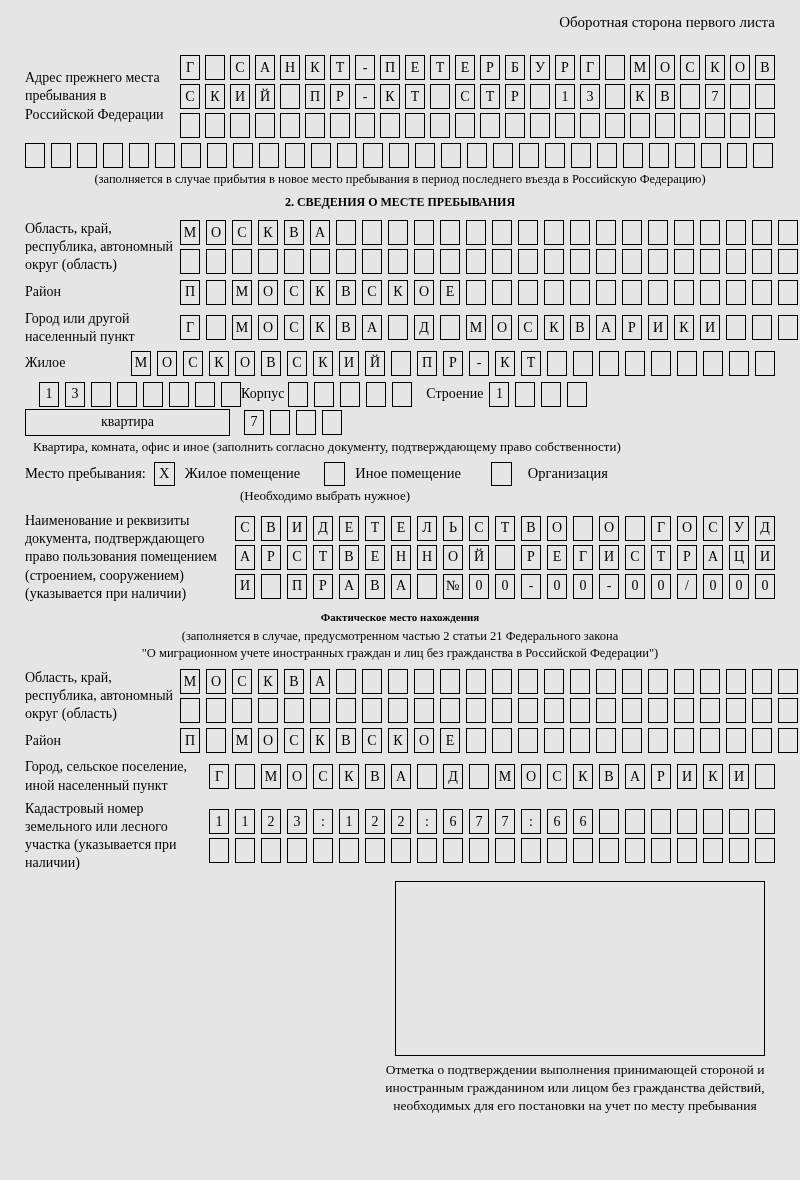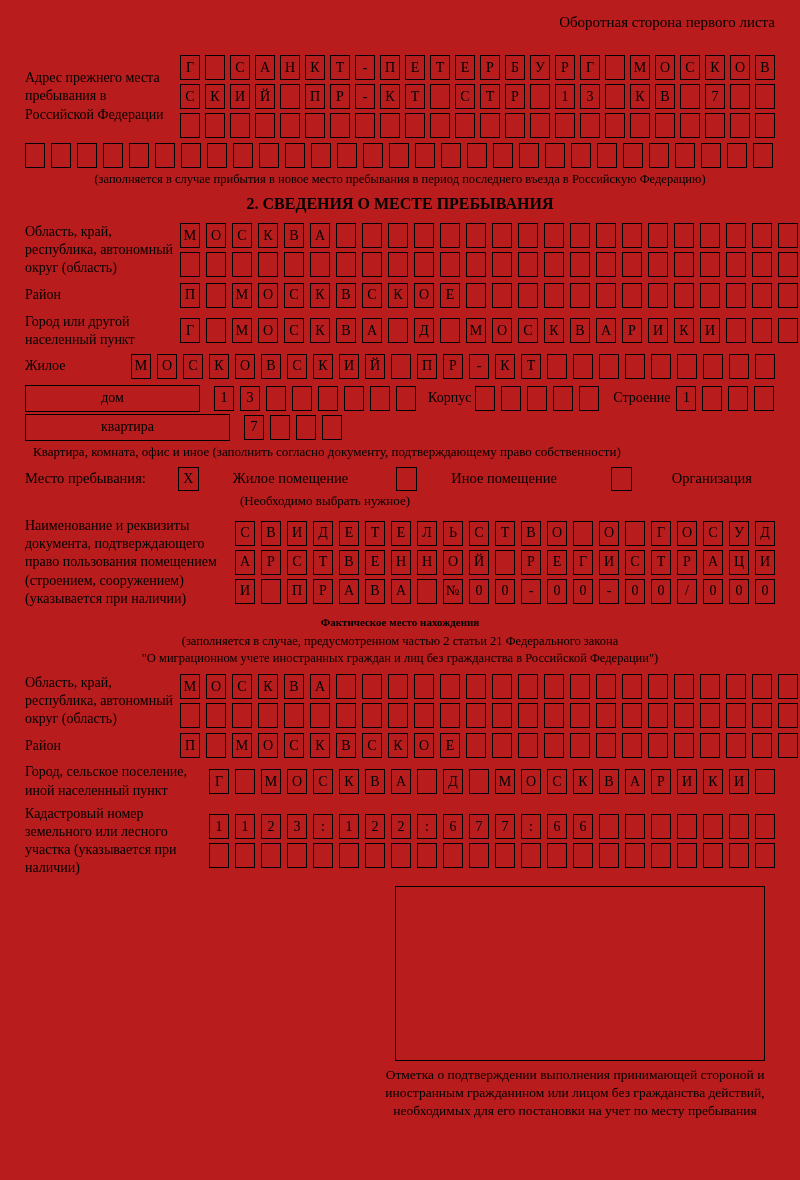--- a/index.html
+++ b/index.html
@@ -1,39 +1,39 @@
 <!DOCTYPE html>
 <html><head>
 <meta charset="utf-8">
 <style>
   html,body{margin:0;padding:0;background:#fff;}
   .page{width:800px;height:1180px;box-sizing:border-box;padding:14px 25px 0 25px;
-        font-family:"Liberation Serif",serif;color:#000;background:#b91c1c;overflow:hidden;}
+        font-family:"Liberation Serif",serif;color:#000;background:#e5e5e5;overflow:hidden;}
   .hdr-note{text-align:right;font-size:15px;margin-bottom:24px;}
   .cells{display:flex;gap:6px;}
   .cells.tight{gap:5px;}
   .cell{flex:0 0 20px;width:20px;height:25px;border:1.5px solid #000;box-sizing:border-box;
         display:flex;align-items:center;justify-content:center;font-size:14px;line-height:1;}
   .field{display:flex;align-items:center;margin-bottom:5px;}
   .flabel{font-size:14px;line-height:1.3;padding-right:6px;box-sizing:border-box;}
   .w155{flex:0 0 155px;} .w106{flex:0 0 106px;}
   .w210{flex:0 0 210px;} .w184{flex:0 0 184px;}
   .rowstack{display:flex;flex-direction:column;gap:4px;flex:1 1 auto;}
   .fullrow{margin-bottom:4px;}
   .caption{font-size:12.5px;text-align:center;margin:2px 0 8px 0;}
   .caption-left{font-size:13px;margin:3px 0 7px 8px;}
-  .sec-title{font-weight:bold;text-align:center;font-size:16px;margin:4px 0 10px 0;}
+  .sec-title{font-weight:bold;text-align:center;font-size:12px;margin:4px 0 10px 0;}
   .sub-title{font-weight:bold;text-align:center;font-size:11px;margin:8px 0 6px 0;}
   .box-label{border:1.5px solid #000;height:27px;display:flex;align-items:center;justify-content:center;
              font-size:14px;box-sizing:border-box;}
   .hrow{display:flex;align-items:center;margin-bottom:2px;}
   .inline-lbl{font-size:14px;line-height:1.2;}
   .cb{width:21px;height:24px;border:1.5px solid #000;box-sizing:border-box;display:flex;
       align-items:center;justify-content:center;font-size:14px;}
-  .cbrow{display:flex;align-items:center;margin:6px 0 2px 0;font-size:14.5px;gap:24px;}
+  .cbrow{display:flex;align-items:center;margin:6px 0 2px 0;font-size:14.5px;}
   .cb-caption{font-size:13px;text-align:center;width:340px;margin-left:130px;margin-bottom:8px;}
   .stamp-col{margin-left:350px;width:400px;margin-top:8px;text-align:center;}
   .stamp-box{width:370px;height:175px;border:1.6px solid #000;box-sizing:border-box;margin-left:20px;}
   .stamp-caption{font-size:13.5px;line-height:1.35;margin-top:5px;}
   .mt6{margin-top:6px;}
 </style>
 </head>
 <body>
 
 <div class="page">
@@ -301,32 +301,31 @@
         <span class="cell"></span>
         <span class="cell"></span>
         <span class="cell"></span>
         <span class="cell"></span>
         <span class="cell"></span>
         <span class="cell"></span>
       </div>
   </div>
 
   <div class="hrow mt6">
-    <div class="box-label" style="width:175px;">дом</div>
     <div class="cells" style="margin-left:14px;">
         <span class="cell">1</span>
         <span class="cell">3</span>
         <span class="cell"></span>
         <span class="cell"></span>
         <span class="cell"></span>
         <span class="cell"></span>
         <span class="cell"></span>
         <span class="cell"></span>
       </div>
-    <div class="inline-lbl" style="margin-left:12px;">Корпус</div>
+    <div class="inline-lbl" style="">Корпус</div>
     <div class="cells" style="margin-left:4px;">
         <span class="cell"></span>
         <span class="cell"></span>
         <span class="cell"></span>
         <span class="cell"></span>
         <span class="cell"></span>
       </div>
     <div class="inline-lbl" style="margin-left:14px;">Строение</div>
     <div class="cells" style="margin-left:6px;">
         <span class="cell">1</span>

